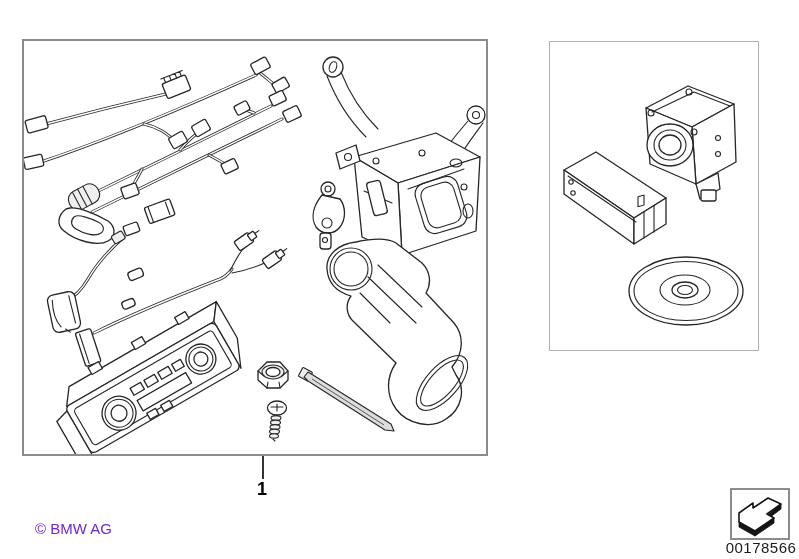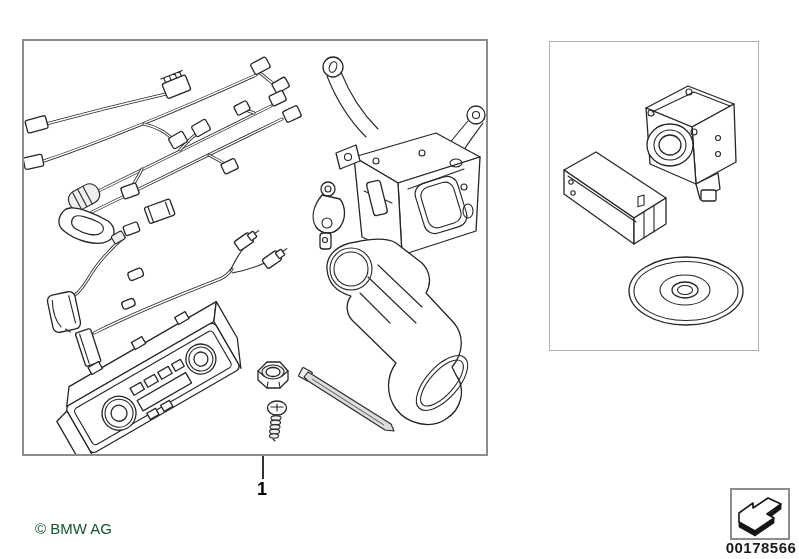--- a/index.html
+++ b/index.html
@@ -5,25 +5,25 @@
   html,body{margin:0;padding:0;background:#fff;}
   .stage{position:relative;width:799px;height:559px;background:#fff;overflow:hidden;
          font-family:"Liberation Sans", sans-serif;color:#111;}
   .main-box{position:absolute;left:22px;top:39px;width:466px;height:417px;
             border:2px solid #8c8c8c;box-sizing:border-box;background:#fff;}
   .side-box{position:absolute;left:549px;top:41px;width:210px;height:310px;
             border:1px solid #b0b0b0;box-sizing:border-box;background:#fff;}
   .leader{position:absolute;left:262px;top:456px;width:2px;height:23px;background:#333;}
   .callout-label{position:absolute;left:246px;top:479px;width:32px;text-align:center;
                  font-size:18px;font-weight:bold;color:#000;}
-  .copyright{position:absolute;left:35px;top:520px;font-size:15px;color:#14532d;}
+  .copyright{position:absolute;left:35px;top:520px;font-size:15px;color:#6d28d9;}
   .stamp-box{position:absolute;left:730px;top:488px;width:60px;height:52px;
              border:2px solid #8c8c8c;box-sizing:border-box;background:#fff;}
   .stamp-number{position:absolute;left:723px;top:539px;width:76px;text-align:center;
-                font-size:15px;color:#1a1a1a;letter-spacing:0.5px;font-weight:bold;}
+                font-size:15px;color:#1a1a1a;letter-spacing:0.5px;}
   svg .o{fill:#fff;stroke:#262626;stroke-width:1.3;stroke-linejoin:round;stroke-linecap:round;}
   svg .l{fill:none;stroke:#262626;stroke-width:1.1;stroke-linejoin:round;stroke-linecap:round;}
   svg .c3{fill:none;stroke:#262626;stroke-width:3;stroke-linecap:round;}
   svg .cw{fill:none;stroke:#ffffff;stroke-width:1.4;stroke-linecap:round;}
   svg .g{fill:#dcdcdc;stroke:#262626;stroke-width:1.1;stroke-linejoin:round;}
   svg .gl{fill:#efefef;stroke:#262626;stroke-width:1.1;stroke-linejoin:round;}
   svg .thin{fill:none;stroke:#4a4a4a;stroke-width:0.9;}
   svg .blk{fill:#151515;stroke:#151515;stroke-width:0.8;stroke-linejoin:round;}
 </style>
 </head>

